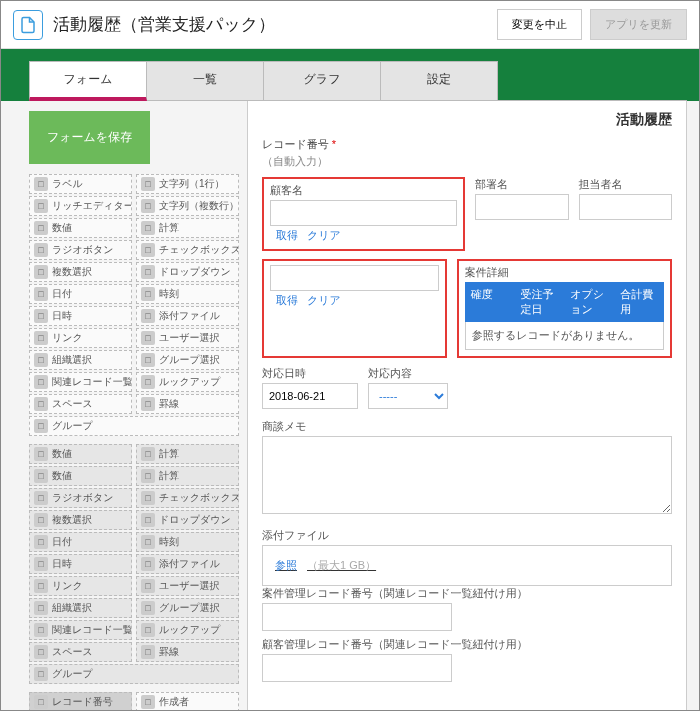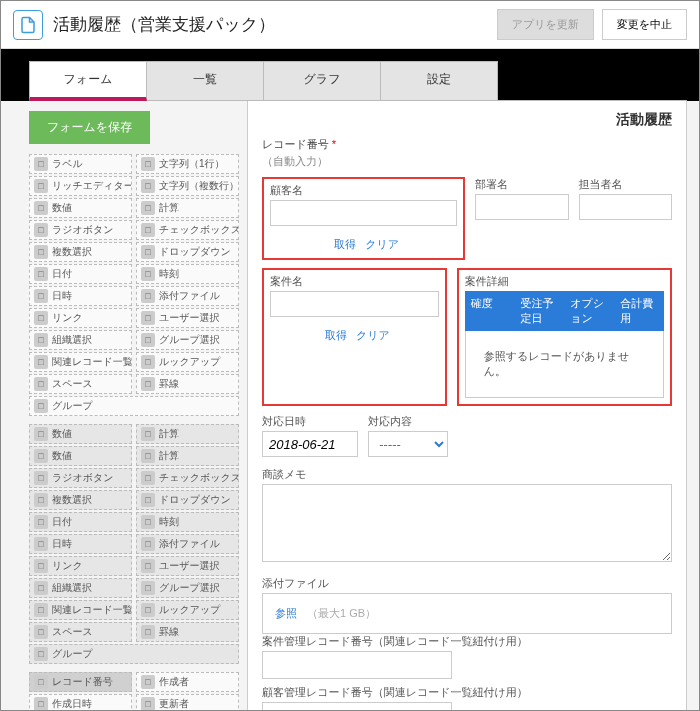--- a/index.html
+++ b/index.html
@@ -1,90 +1,90 @@
 <!DOCTYPE html>
 <html><head>
 <meta charset="utf-8">
 <style>
   * { box-sizing: border-box; margin: 0; padding: 0; }
   body { font-family: "Hiragino Sans", "Meiryo", sans-serif; font-size: 11px; background: #f4f4f4; color: #333; }
-  .frame { width: 700px; height: 711px; border: 1px solid #888; background: #000000; overflow: hidden; position: relative; }
+  .frame { width: 700px; height: 711px; border: 1px solid #888; background: #15803d; overflow: hidden; position: relative; }
 
   .header { display: flex; align-items: center; padding: 8px 12px; background: #fff; border-bottom: 1px solid #ddd; }
   .app-icon { width: 30px; height: 30px; border: 1px solid #3b9dde; border-radius: 4px; display: flex; align-items: center; justify-content: center; margin-right: 10px; color: #3b9dde; }
   .app-title { font-size: 17px; font-weight: 400; color: #222; flex: 1; }
   .hdr-btn { font-size: 11px; padding: 7px 14px; border: 1px solid #ccc; background: #fff; margin-left: 8px; cursor: pointer; }
   .hdr-btn.disabled { background: #ddd; color: #999; border-color: #ccc; cursor: default; }
 
   .tabbar { display: flex; margin: 12px 12px 0 28px; border-bottom: 1px solid #bbb; }
   .tab { width: 118px; text-align: center; padding: 9px 0; background: #e4e4e4; border: 1px solid #bbb; border-bottom: none; font-size: 12px; cursor: pointer; margin-right: -1px; }
   .tab.active { background: #fff; position: relative; z-index: 2; border-bottom: 4px solid #be185d; margin-bottom: -1px; }
 
   .body { display: flex; padding: 0 12px 12px 28px; background: #f4f4f4; }
 
   .palette { width: 218px; padding: 10px 8px 0 0; }
-  .save-btn { background: #6cba5a; color: #fff; border: none; padding: 8px 18px; font-size: 12px; cursor: pointer; margin-bottom: 10px; }
+  .save-btn { background: #6cba5a; color: #fff; border: none; padding: 18px 18px; font-size: 12px; cursor: pointer; margin-bottom: 10px; }
   .pal-grid { display: flex; flex-direction: column; gap: 2px; }
   .pal-row { display: flex; gap: 4px; }
   .pal-item { flex: 1; display: flex; align-items: center; border: 1px dashed #bbb; background: #fafafa; height: 20px; padding: 0 4px; font-size: 10px; color: #555; cursor: move; overflow: hidden; white-space: nowrap; }
   .pal-item .ico { width: 14px; height: 14px; background: #ccc; border-radius: 2px; margin-right: 4px; flex-shrink: 0; display: inline-flex; align-items: center; justify-content: center; font-size: 9px; color: #666; }
   .pal-item.dark { background: #e6e6e6; }
   .pal-sep { height: 8px; }
   .pal-item.hilite { background: #d0d0d0; }
 
   .canvas { flex: 1; background: #fff; border: 1px solid #ccc; border-top: none; padding: 10px 14px; overflow: auto; height: 632px; }
   .sect-title { font-size: 14px; font-weight: bold; margin-bottom: 8px; text-align: right; }
   .fl { font-size: 11px; color: #444; margin-bottom: 2px; }
   .fl .req { color: #d00; }
   .auto-note { color: #888; font-size: 11px; }
   .row { display: flex; gap: 10px; margin-bottom: 8px; }
   .redbox { border: 2px solid #e53935; padding: 4px 6px 6px 6px; }
   .tf { width: 100%; height: 26px; border: 1px solid #ccc; background: #fff; }
-  .links { text-align: center; margin-top: 11px; }
+  .links { text-align: left; margin-top: 2px; }
   .lnk { color: #2b7bd9; font-size: 11px; margin-left: 6px; cursor: pointer; }
 
   .table-hdr { display: flex; background: #2b7bd9; color: #fff; font-size: 11px; }
   .table-hdr > div { padding: 5px 6px; flex: 1; }
-  .table-row { border: 1px solid #ccc; border-top: none; padding: 18px; font-size: 11px; color: #555; }
+  .table-row { border: 1px solid #ccc; border-top: none; padding: 6px; font-size: 11px; color: #555; }
 
   .small-lbl { font-size: 11px; color: #555; margin-bottom: 2px; font-family: Liberation Serif, serif; }
 
   .ctrl-row { display: flex; gap: 10px; align-items: flex-end; margin-bottom: 10px; }
-  .datebox, .selectbox { border: 1px solid #ccc; background: #fff; height: 26px; padding: 0 6px; font-size: 13px; font-style: italic; }
+  .datebox, .selectbox { border: 1px solid #ccc; background: #fff; height: 26px; padding: 0 6px; font-size: 11px; }
   .search-grp { display: flex; }
   .search-grp .tf { width: 120px; border-right: none; }
   .sqbtn { width: 28px; height: 26px; border: 1px solid #ccc; background: #efefef; display: flex; align-items: center; justify-content: center; cursor: pointer; font-size: 13px; color: #666; }
   .sqbtn.blue { background: #2b7bd9; border-color: #2b7bd9; color: #fff; }
   .login-row { display: flex; align-items: center; margin-top: 4px; font-size: 11px; color: #333; }
   .login-row .chk { width: 12px; height: 12px; background: #5c6770; margin-right: 4px; display: inline-flex; align-items: center; justify-content: center; color: #fff; font-size: 9px; }
   .login-row .x { margin-left: auto; color: #2b7bd9; cursor: pointer; }
 
   .memo { width: 100%; height: 78px; border: 1px solid #ccc; background: #fff; }
-  .attach { border: 1px solid #ccc; padding: 12px; display: flex; align-items: center; gap: 10px; font-size: 11px; }
+  .attach { border: 1px solid #ccc; padding: 12px; display: flex; align-items: center; gap: 10px; font-size: 11px; text-decoration: underline; }
   .attach .ref { color: #2b7bd9; cursor: pointer; }
   .attach .lim { color: #aaa; }
 
   .num-field { width: 190px; height: 28px; border: 1px solid #ccc; background: #fff; margin-bottom: 6px; }
 
 </style>
 </head>
 <body>
 
 <div class="frame">
 
   <div class="header">
     <div class="app-icon">
       <svg width="18" height="18" viewBox="0 0 24 24" fill="none" stroke="#3b9dde" stroke-width="2">
           <path d="M14 2H6a2 2 0 0 0-2 2v16a2 2 0 0 0 2 2h12a2 2 0 0 0 2-2V8z"></path>
           <polyline points="14 2 14 8 20 8"></polyline>
         </svg>
     </div>
     <div class="app-title">活動履歴（営業支援パック）</div>
+    <button class="hdr-btn">変更を中止</button>
     <button class="hdr-btn disabled">アプリを更新</button>
-    <button class="hdr-btn">変更を中止</button>
   </div>
 
   <div class="tabbar">
     <div class="tab active">フォーム</div>
     <div class="tab">一覧</div>
     <div class="tab">グラフ</div>
     <div class="tab">設定</div>
   </div>
 
   <div class="body">
@@ -363,21 +363,20 @@
           <input class="tf" style="">
         </div>
         <div style="flex:.55;">
           <div class="small-lbl">担当者名</div>
           <input class="tf" style="">
         </div>
       </div>
 
       <div class="row">
         <div class="redbox" style="flex:1.1;">
-          <div class="small-lbl">案件名</div>
           <input class="tf" style="">
           <div class="links">
             <span class="lnk">取得</span>
             <span class="lnk">クリア</span>
           </div>
         </div>
         <div class="redbox" style="flex:1.3;">
           <div class="small-lbl">案件詳細</div>
           <div class="table-hdr">
             <div>確度</div>

